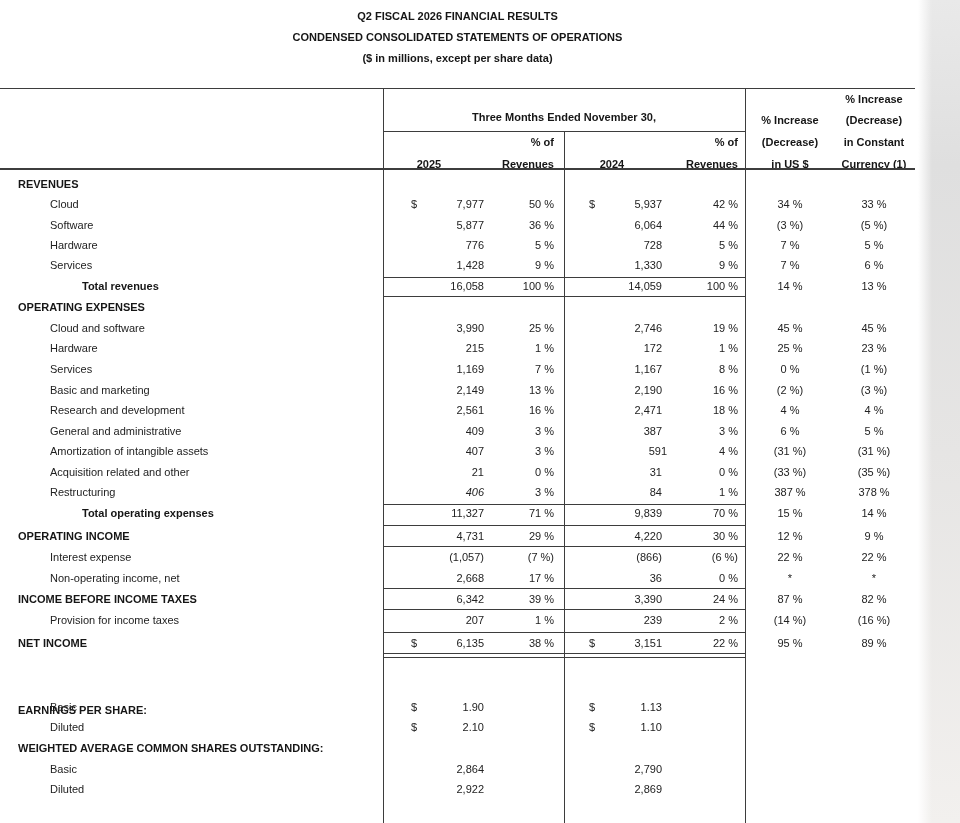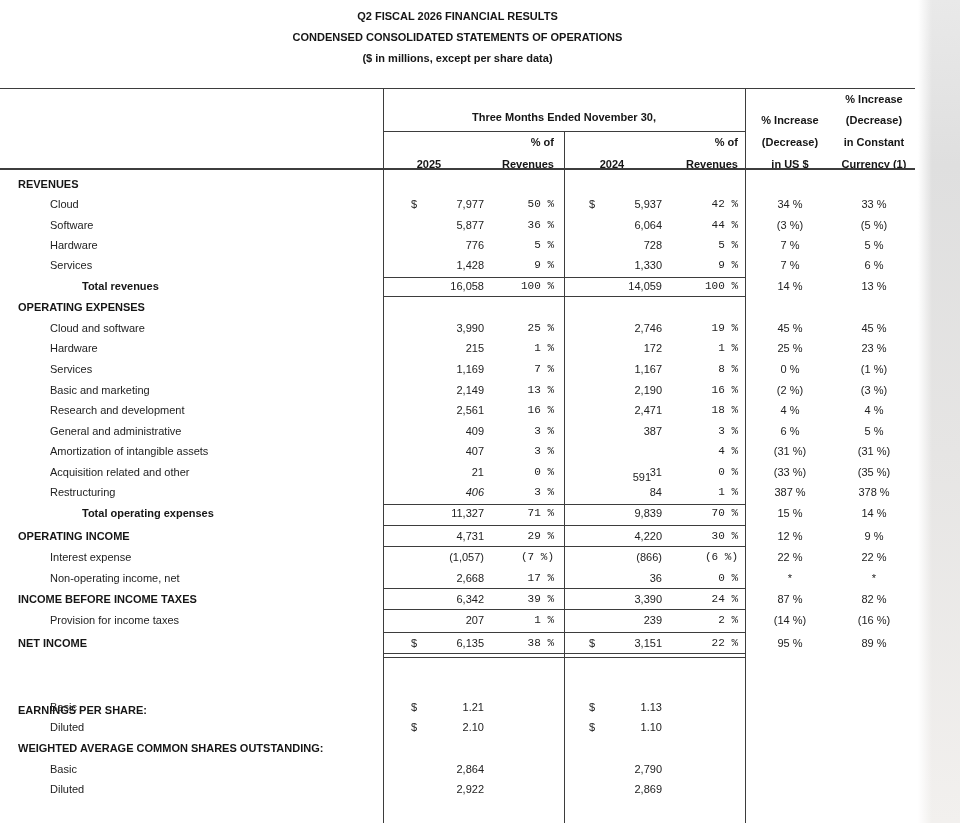--- a/index.html
+++ b/index.html
@@ -16,21 +16,21 @@
   .vline{position:absolute;background:#3d3d3d;width:1px;}
   .hdr{position:absolute;font-weight:bold;color:#161616;line-height:14px;}
   .hdr.center{text-align:center;}
   .hdr.right{text-align:right;}
   .row{position:absolute;left:0;width:915px;height:20px;line-height:20px;}
   .cell{position:absolute;top:0;height:20px;line-height:20px;white-space:nowrap;}
   .lbl-section{font-weight:bold;color:#161616;}
   .lbl-total{font-weight:bold;color:#161616;}
   .lbl-item{font-weight:normal;color:#222;}
   .num{text-align:right;color:#222;}
-  .pct{text-align:right;color:#222;font-family:Liberation Mono, monospace;}
+  .pct{text-align:right;color:#222;}
   .chg{text-align:center;color:#222;}
   .dollar{color:#222;}
   #edge-strip{
     position:absolute;top:0;left:918px;width:42px;height:823px;
     background:linear-gradient(180deg,#e9e9e9 0%,#dfdfdf 20%,#e6e5e4 55%,#f2f0ee 100%);
   }
   #edge-strip::before{
     content:"";position:absolute;left:0;top:0;width:14px;height:100%;
     background:linear-gradient(90deg,#ffffff,rgba(255,255,255,0));
   }
@@ -187,21 +187,21 @@
         <div class="cell pct" style="left: 478px; width: 76px;">3 %</div>
         <div class="cell num" style="left: 579px; width: 83px;">387</div>
         <div class="cell pct" style="left: 662px; width: 76px;">3 %</div>
         <div class="cell chg" style="left: 748px; width: 84px;">6 %</div>
         <div class="cell chg" style="left: 832px; width: 84px;">5 %</div>
       </div>
       <div class="row" style="top: 441px;">
         <div class="cell lbl-item" style="left: 50px;">Amortization of intangible assets</div>
         <div class="cell num" style="left: 399px; width: 85px;">407</div>
         <div class="cell pct" style="left: 478px; width: 76px;">3 %</div>
-        <div class="cell num" style="left: 568px; width: 83px; margin-top: 26px;">591</div>
+        <div class="cell num" style="left: 584px; width: 83px;">591</div>
         <div class="cell pct" style="left: 662px; width: 76px;">4 %</div>
         <div class="cell chg" style="left: 748px; width: 84px;">(31 %)</div>
         <div class="cell chg" style="left: 832px; width: 84px;">(31 %)</div>
       </div>
       <div class="row" style="top: 462px;">
         <div class="cell lbl-item" style="left: 50px;">Acquisition related and other</div>
         <div class="cell num" style="left: 399px; width: 85px;">21</div>
         <div class="cell pct" style="left: 478px; width: 76px;">0 %</div>
         <div class="cell num" style="left: 579px; width: 83px;">31</div>
         <div class="cell pct" style="left: 662px; width: 76px;">0 %</div>
@@ -281,21 +281,21 @@
         <div class="cell pct" style="left: 662px; width: 76px;">22 %</div>
         <div class="cell chg" style="left: 748px; width: 84px;">95 %</div>
         <div class="cell chg" style="left: 832px; width: 84px;">89 %</div>
       </div>
       <div class="row" style="top: 700px;">
         <div class="cell lbl-section" style="left: 18px;">EARNINGS PER SHARE:</div>
       </div>
       <div class="row" style="top: 697px;">
         <div class="cell lbl-item" style="left: 50px;">Basic</div>
         <div class="cell dollar" style="left: 411px; width: 14px;">$</div>
-        <div class="cell num" style="left: 399px; width: 85px;">1.21</div>
+        <div class="cell num" style="left: 399px; width: 85px;">1.90</div>
         <div class="cell dollar" style="left: 589px; width: 14px;">$</div>
         <div class="cell num" style="left: 579px; width: 83px;">1.13</div>
       </div>
       <div class="row" style="top: 717px;">
         <div class="cell lbl-item" style="left: 50px;">Diluted</div>
         <div class="cell dollar" style="left: 411px; width: 14px;">$</div>
         <div class="cell num" style="left: 399px; width: 85px;">2.10</div>
         <div class="cell dollar" style="left: 589px; width: 14px;">$</div>
         <div class="cell num" style="left: 579px; width: 83px;">1.10</div>
       </div>

